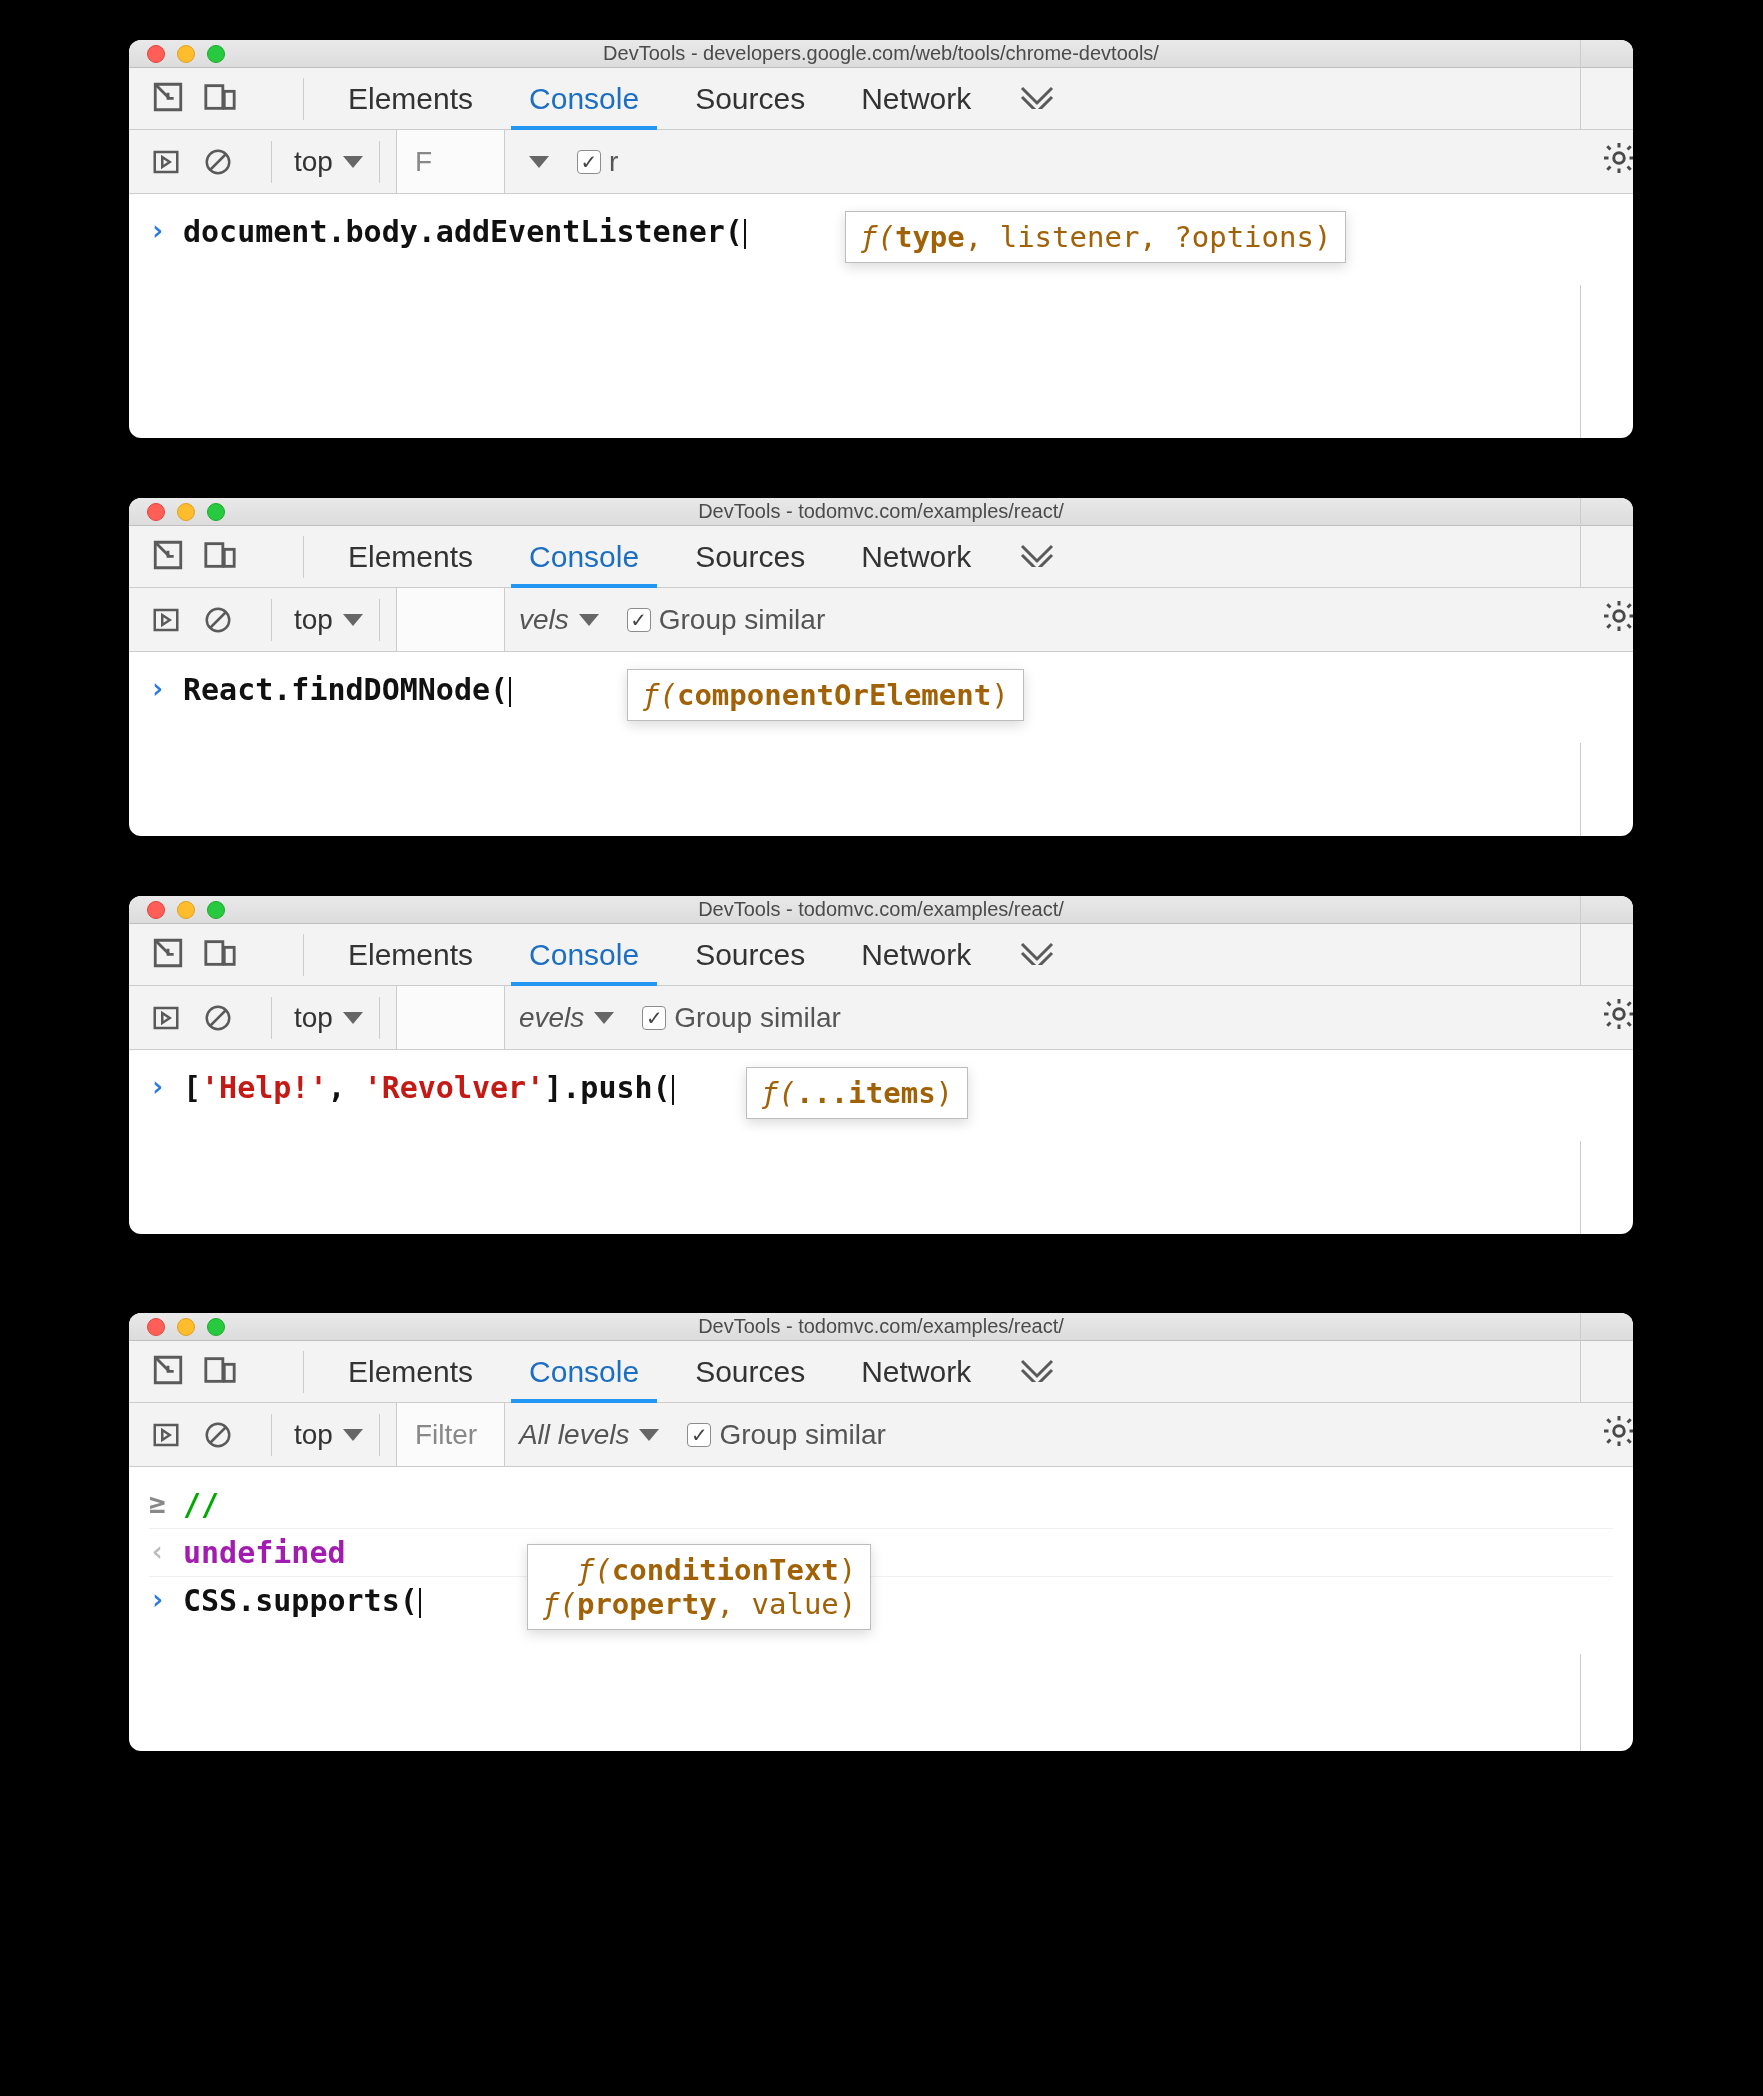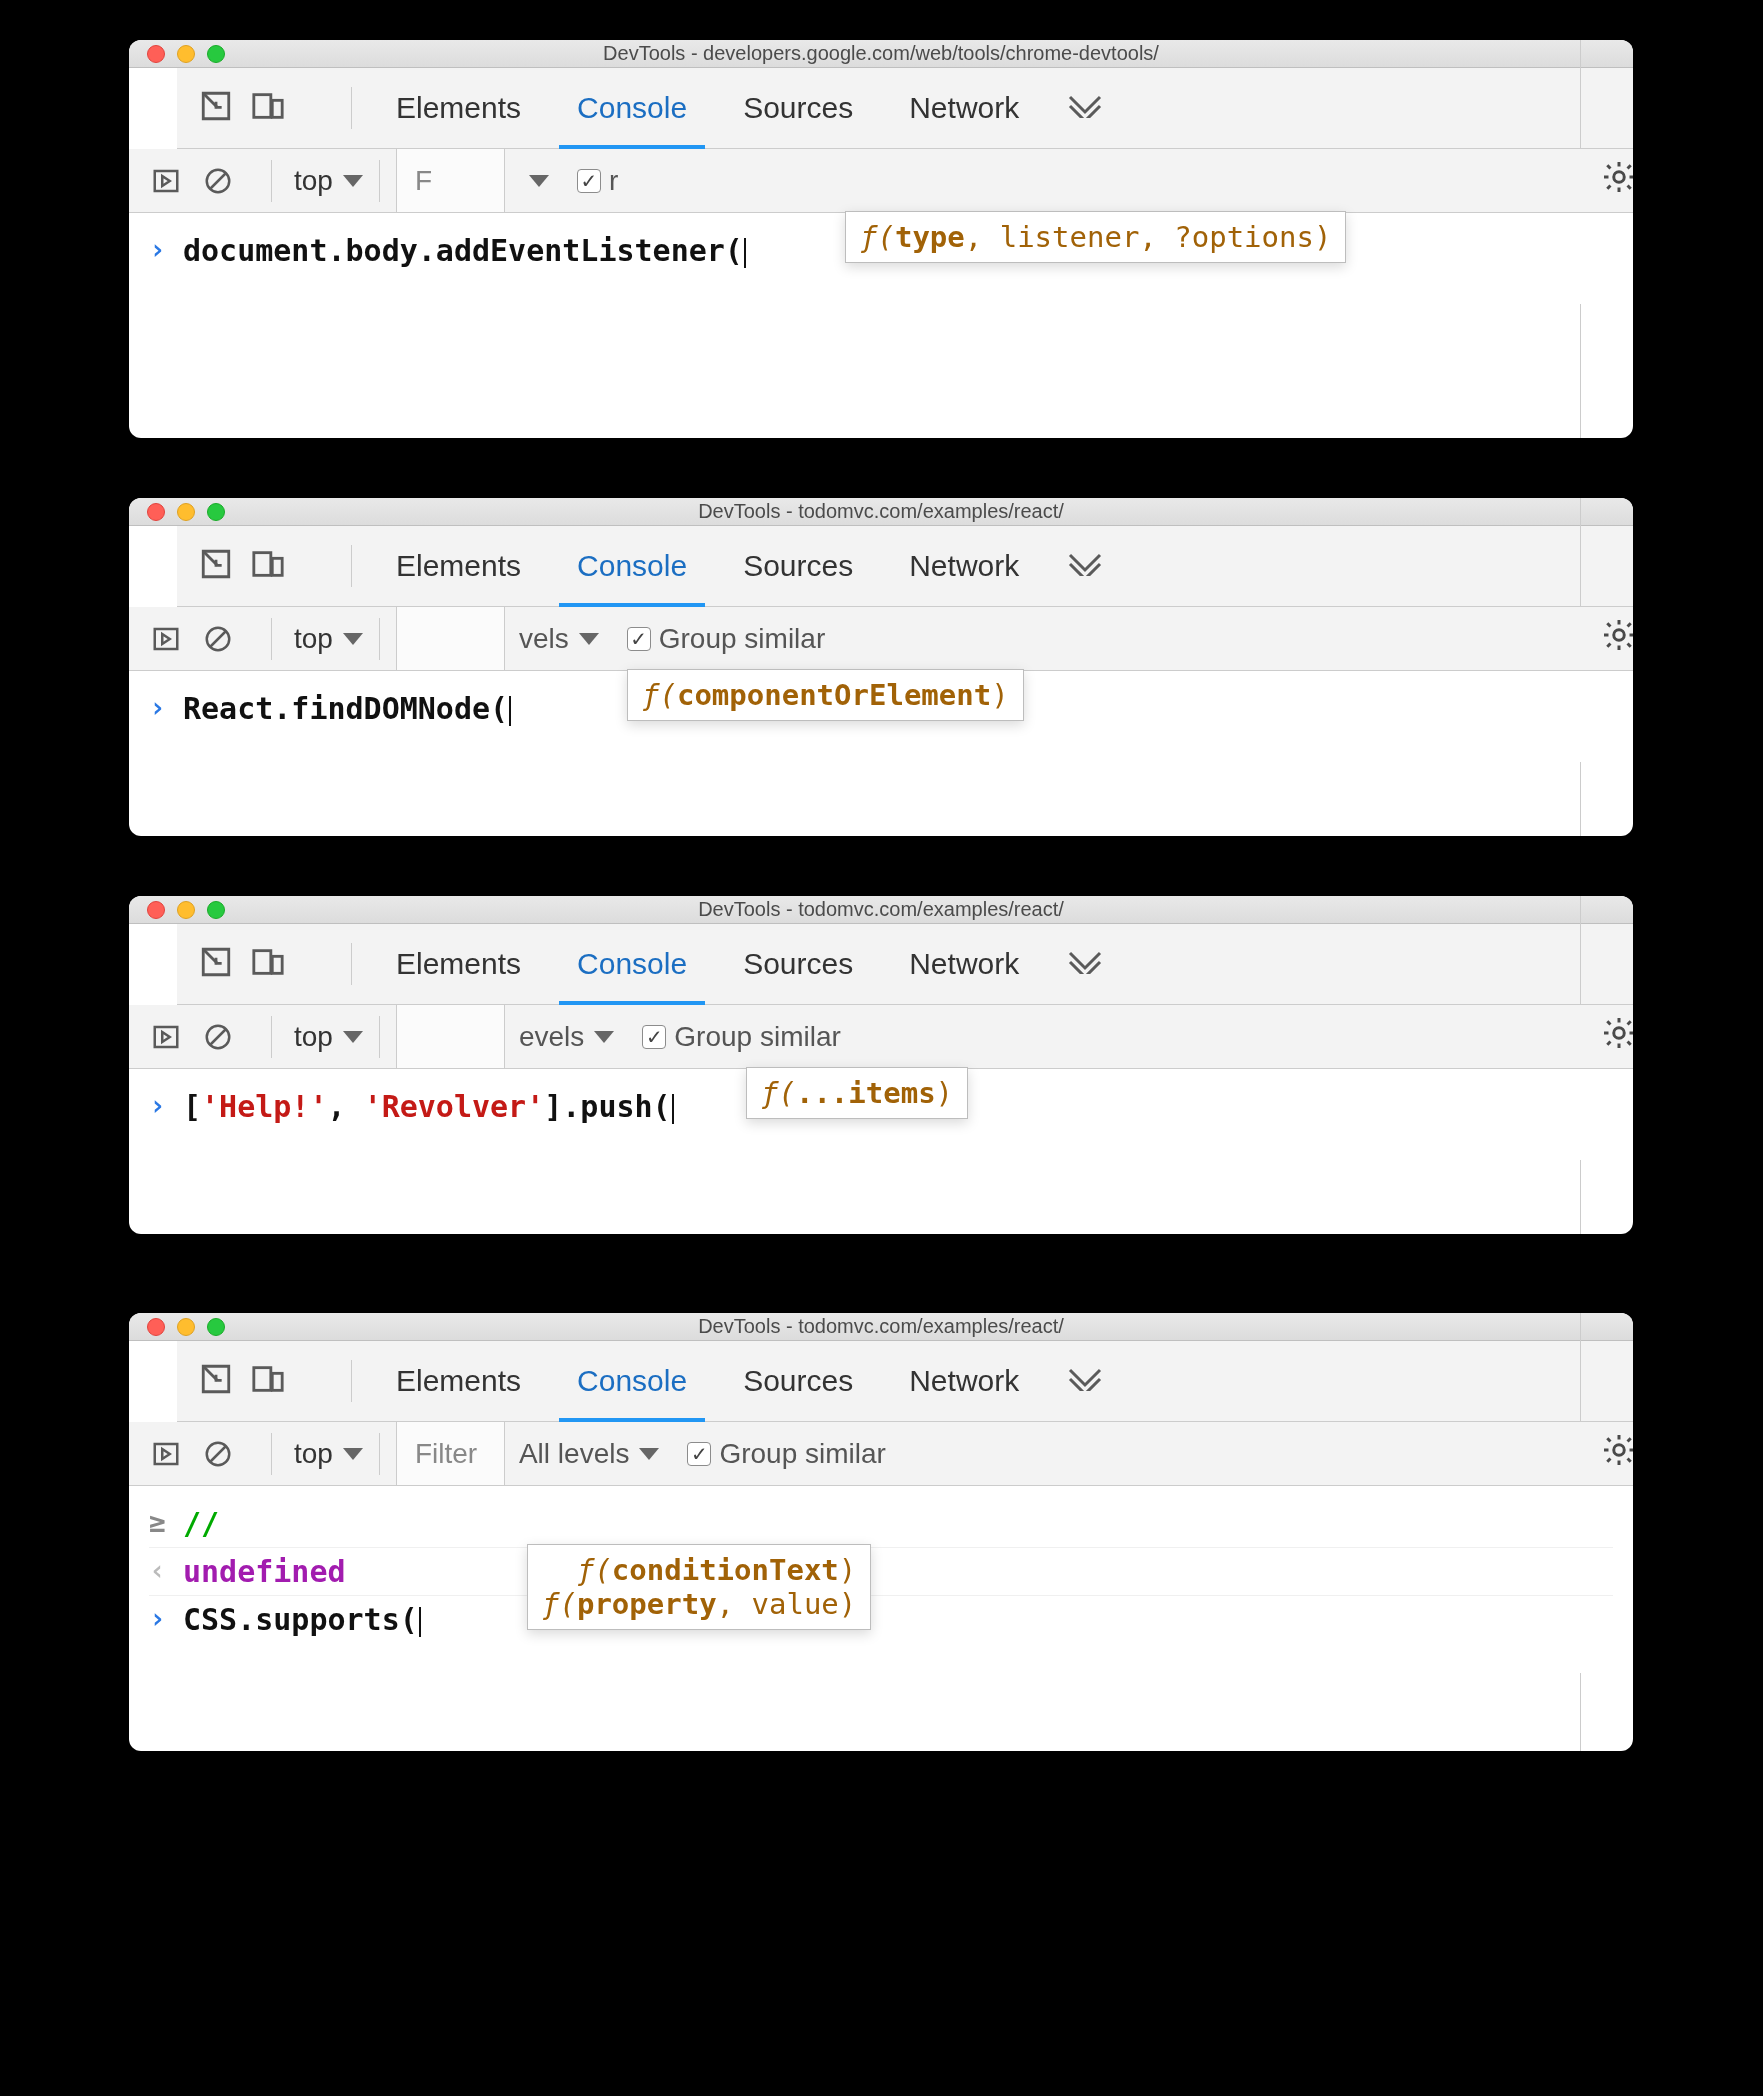--- a/index.html
+++ b/index.html
@@ -31,27 +31,26 @@
   .traffic { display: flex; gap: 12px; }
   .dot { width: 18px; height: 18px; border-radius: 50%; }
   .red { background:#ff5f57; border:1px solid #e0443e; }
   .yellow { background:#ffbd2e; border:1px solid #dea123; }
   .green { background:#27c93f; border:1px solid #1aab29; }
   .title-text {
     position:absolute; left:0; right:0; text-align:center;
     font-size: 20px; color:#4b4b4b;
   }
   .toolbar {
-    height: 81px;
+    height: 62px;
     background:#f3f3f3;
     border-bottom:1px solid #ccc;
     display:flex;
     align-items:center;
     padding: 0 22px;
-    margin-left: 48px;
   }
   .toolbar .left-icons { display:flex; gap:18px; align-items:center; margin-right:50px; }
   .ic { stroke:#5a5a5a; fill:none; stroke-width:2; }
   .tabs { display:flex; align-items:center; height:100%; }
   .tab {
     font-size: 30px; color:#333; padding: 0 28px; height:100%;
     display:flex; align-items:center; position:relative; cursor:pointer;
   }
   .tab.active { color:#1b6ec2; }
   .tab.active::after {
@@ -80,21 +79,21 @@
   .tri-down {
     width:0; height:0; border-left:10px solid transparent;
     border-right:10px solid transparent; border-top:12px solid #666;
     margin-left:10px;
   }
   .filter-input {
     background:#fbfbfb; border-left:1px solid #ccc; border-right:1px solid #ccc;
     padding:0 18px; height:100%; display:flex; align-items:center;
     color:#888; min-width:109px;
   }
-  .levels { display:flex; align-items:center; padding:0 14px; white-space:nowrap; }
+  .levels { display:flex; align-items:center; padding:0 14px; white-space:nowrap;font-style:italic; }
   .chk { display:flex; align-items:center; padding:0 14px; gap:8px; }
   .chkbox {
     width:24px; height:24px; border:1px solid #8c8c8c; border-radius:4px;
     background:#fff; display:flex; align-items:center; justify-content:center;
   }
   .chkbox::after { content:"✓"; font-size:20px; color:#444; line-height:1; }
   .gear { position:absolute; right:-4px; }
   .gear svg { stroke:#4a4a4a; }
   .console-body {
     padding: 14px 20px 30px 20px; background:#fff; position:relative;

